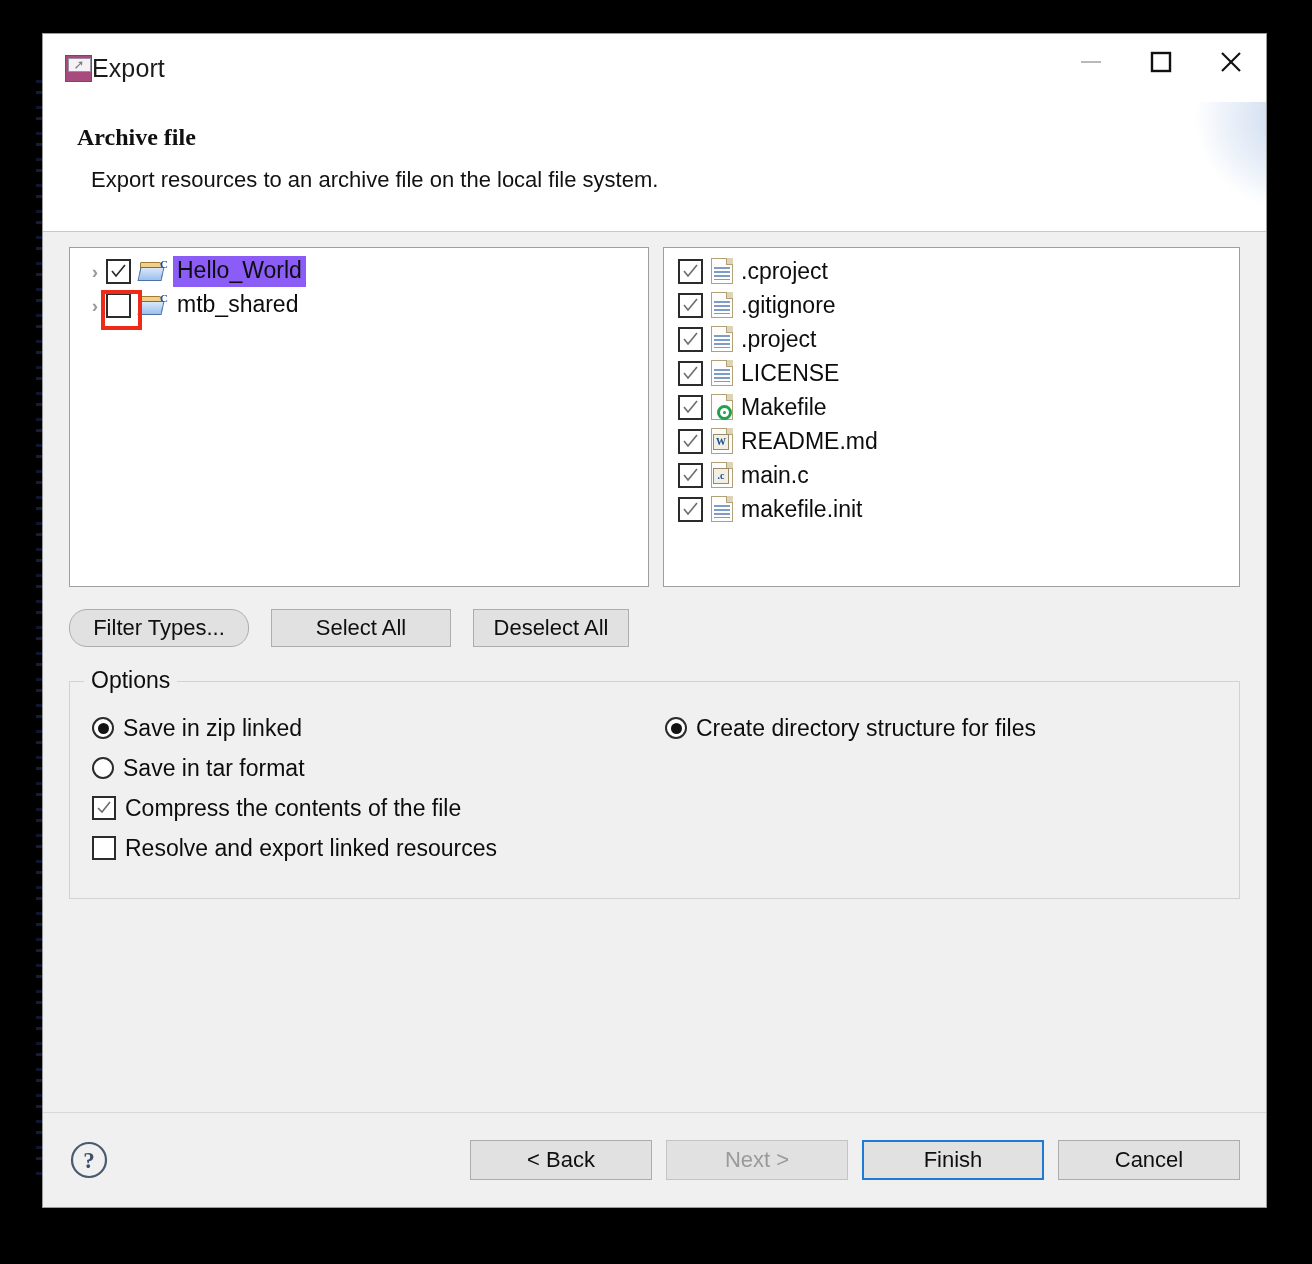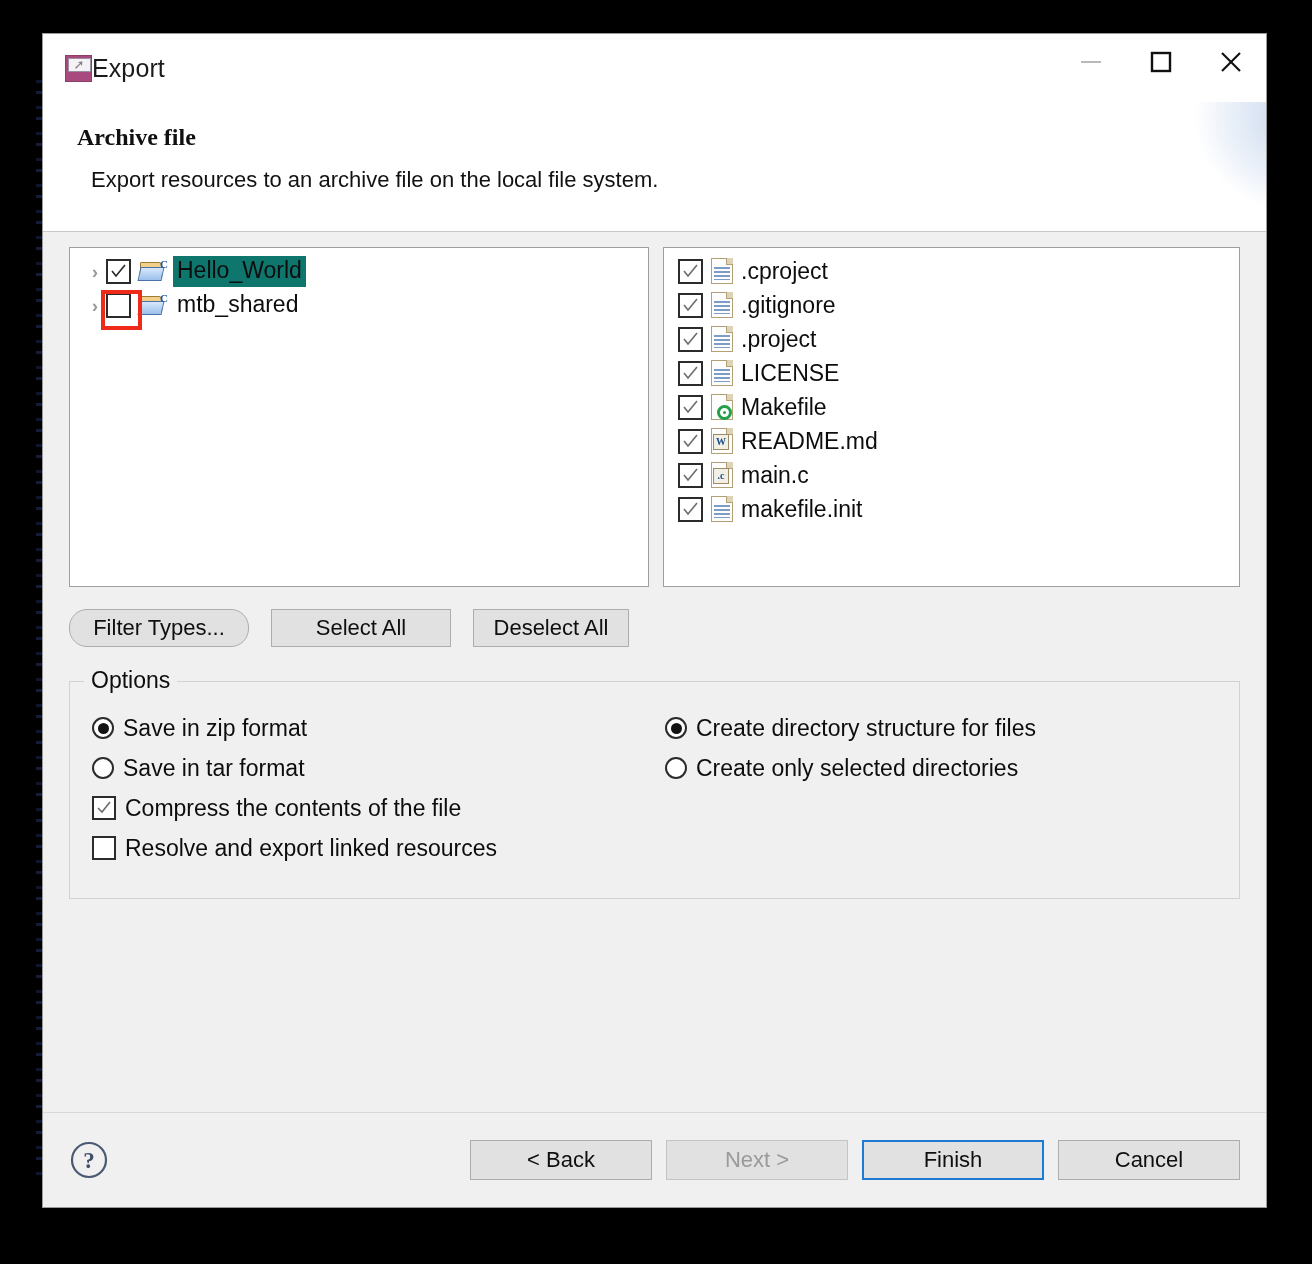--- a/index.html
+++ b/index.html
@@ -137,21 +137,21 @@
     background: #ffffff;
     display: inline-flex; align-items: center; justify-content: center;
     flex: 0 0 auto;
     margin-right: 8px;
   }
   .cbox svg { display: block; }
   .row-label {
     font-size: 23px; color: #0d0d0d;
     padding: 1px 4px 3px 4px; white-space: nowrap;
   }
-  .row-label.selected { background: #0f766e; }
+  .row-label.selected { background: #8b5cf6; }
 
   
   .annot-box {
     position: absolute;
     left: 31px; top: 2px;
     width: 41px; height: 40px;
     border: 4px solid #ee2a18;
     pointer-events: none;
   }
 
@@ -530,21 +530,21 @@
 
     <div id="options-group">
       <div id="options-legend">Options</div>
       <div id="options-cols">
 
         <div id="opt-left">
           <div class="opt-row">
             <span class="radio">
                 <span class="dot"></span>
               </span>
-            <span class="opt-label">Save in zip format</span>
+            <span class="opt-label">Save in zip linked</span>
           </div>
           <div class="opt-row">
             <span class="radio"></span>
             <span class="opt-label">Save in tar format</span>
           </div>
           <div class="opt-row">
             <span class="ocbox">
               <svg width="16" height="16" viewBox="0 0 16 16">
                   <polyline points="2,8 6,12 14,2" fill="none" stroke="#6d6d6d" stroke-width="1.6"></polyline>
                 </svg>
@@ -557,24 +557,20 @@
           </div>
         </div>
 
         <div id="opt-right">
           <div class="opt-row">
             <span class="radio">
                 <span class="dot"></span>
               </span>
             <span class="opt-label">Create directory structure for files</span>
           </div>
-          <div class="opt-row">
-            <span class="radio"></span>
-            <span class="opt-label">Create only selected directories</span>
-          </div>
         </div>
 
       </div>
     </div>
 
   </div>
 
   <div id="footer">
     <div id="help-icon">
       <svg width="40" height="40" viewBox="0 0 40 40">

